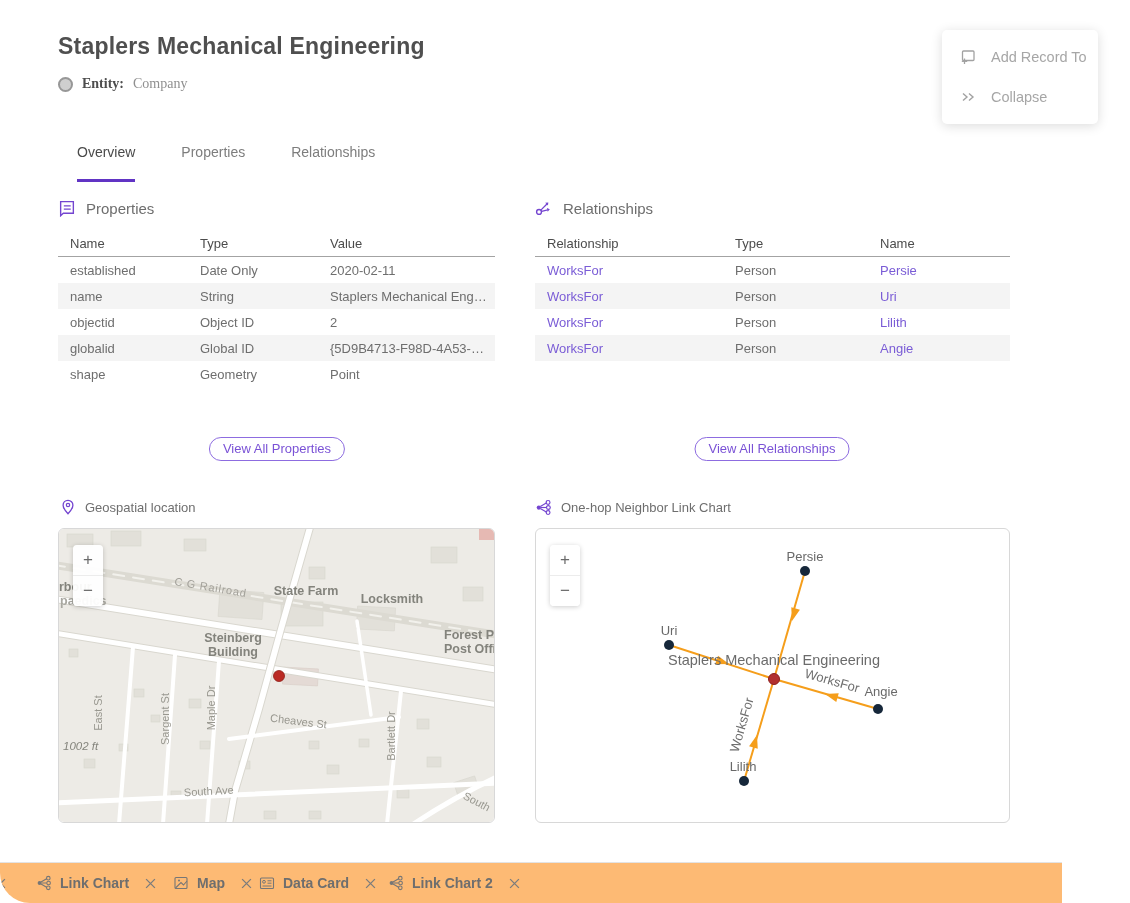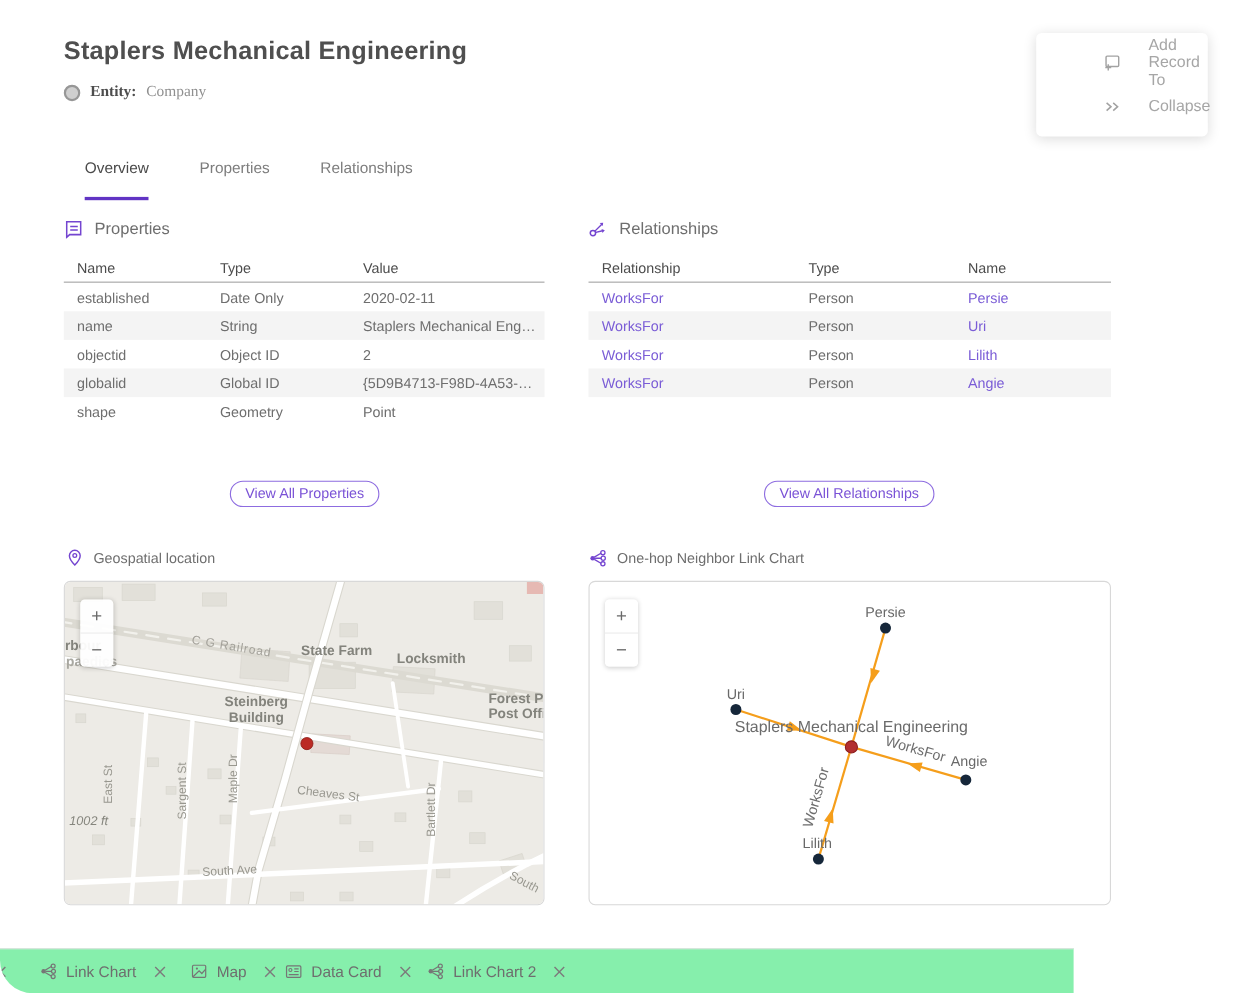--- a/index.html
+++ b/index.html
@@ -6,21 +6,21 @@
   body{font-family:"Liberation Sans",sans-serif;-webkit-font-smoothing:antialiased;}
   .page{position:relative;width:1130px;height:903px;background:#fff;overflow:hidden;border-radius:30px;}
 
   .title{position:absolute;left:58px;top:33px;margin:0;font-size:23px;font-weight:700;color:#4f4f4f;letter-spacing:.2px;}
   .entity-row{position:absolute;left:58px;top:76px;display:flex;align-items:center;gap:9px;font-size:14px;font-family:Liberation Serif, serif;}
   .entity-dot{width:15px;height:15px;border-radius:50%;background:#cfcfcf;border:2px solid #979797;box-sizing:border-box;}
   .entity-label{font-weight:700;color:#4d4d4d;}
   .entity-type{color:#8f8f8f;}
 
   .menu-card{position:absolute;left:942px;top:30px;width:156px;height:94px;background:#fff;border-radius:5px;box-shadow:0 2px 12px rgba(0,0,0,.14);padding:7px 0;box-sizing:border-box;}
-  .menu-item{display:flex;align-items:center;gap:24px;height:40px;padding-left:17px;color:#a6a6a6;font-size:14.5px;cursor:pointer;margin-left:43px;}
+  .menu-item{display:flex;align-items:center;gap:14px;height:40px;padding-left:17px;color:#a6a6a6;font-size:14.5px;cursor:pointer;}
   .menu-item svg{flex:0 0 auto;}
 
   .tabs{position:absolute;left:58px;top:144px;display:flex;gap:27px;font-size:14px;}
   .tab{padding-bottom:19px;color:#7d7d7d;cursor:pointer;border-bottom:3px solid transparent;margin-left:19px;}
   .tab.active{color:#4a4a4a;border-bottom-color:#6134c4;}
 
   .sec-head{position:absolute;display:flex;align-items:center;gap:10px;font-size:15px;color:#6e6e6e;}
   .sec-head.small{font-size:13px;gap:9px;}
 
   .tbl{position:absolute;top:230px;font-size:13px;}
@@ -37,21 +37,21 @@
   .pill{position:absolute;top:437px;transform:translateX(-50%);height:24px;line-height:22px;padding:0 13px;border:1px solid #8d6ce0;border-radius:13px;color:#7a52d6;font-size:13px;background:#fff;cursor:pointer;white-space:nowrap;box-sizing:border-box;}
 
   .panel{position:absolute;top:528px;height:295px;border:1px solid #d8d8d8;border-radius:6px;background:#fff;overflow:hidden;box-sizing:border-box;}
   .panel.mapp{left:58px;width:437px;}
   .panel.chartp{left:535px;width:475px;}
 
   .zoomctl{position:absolute;left:14px;top:16px;width:30px;background:rgba(255,255,255,.94);border-radius:4px;box-shadow:0 1px 5px rgba(0,0,0,.2);z-index:5;}
   .zbtn{width:30px;height:30px;display:flex;align-items:center;justify-content:center;font-size:17px;color:#6a6a6a;cursor:pointer;}
   .zbtn + .zbtn{border-top:1px solid #ececec;}
 
-  .bottombar{position:absolute;left:0;top:862px;width:976px;height:41px;background:#86efac;border-top:1px solid #e3e3e3;}
+  .bottombar{position:absolute;left:0;top:862px;width:1062px;height:41px;background:#fdba74;border-top:1px solid #e3e3e3;font-weight:bold;}
   .btab{position:absolute;top:0;height:40px;display:flex;align-items:center;gap:8px;font-size:14px;color:#6e6e6e;cursor:pointer;white-space:nowrap;}
   .btab .tclose{margin-left:8px;display:flex;align-items:center;cursor:pointer;}
   .partial-close{position:absolute;left:-5px;top:0;height:40px;display:flex;align-items:center;}
 
   svg text{font-family:"Liberation Sans",sans-serif;}
   .mlbl{fill:#83837c;font-size:12.5px;font-weight:600;}
   .mlbl2{fill:#a9a8a1;font-size:12.5px;font-weight:600;}
   .slbl{fill:#98978f;font-size:11px;}
   .rlbl{fill:#a3a19a;font-size:11px;letter-spacing:.8px;}
   .scale{fill:#85857d;font-size:11.5px;font-style:italic;}

